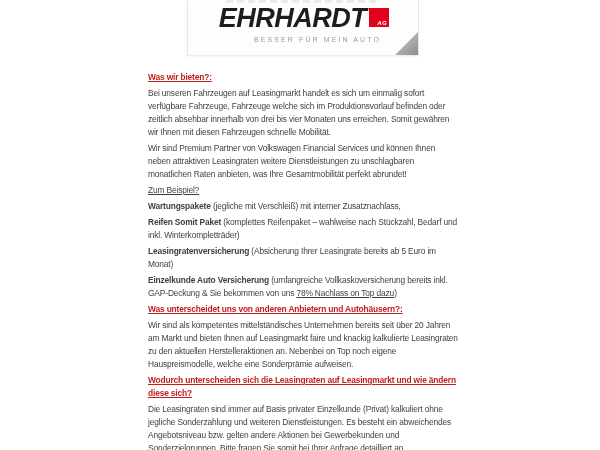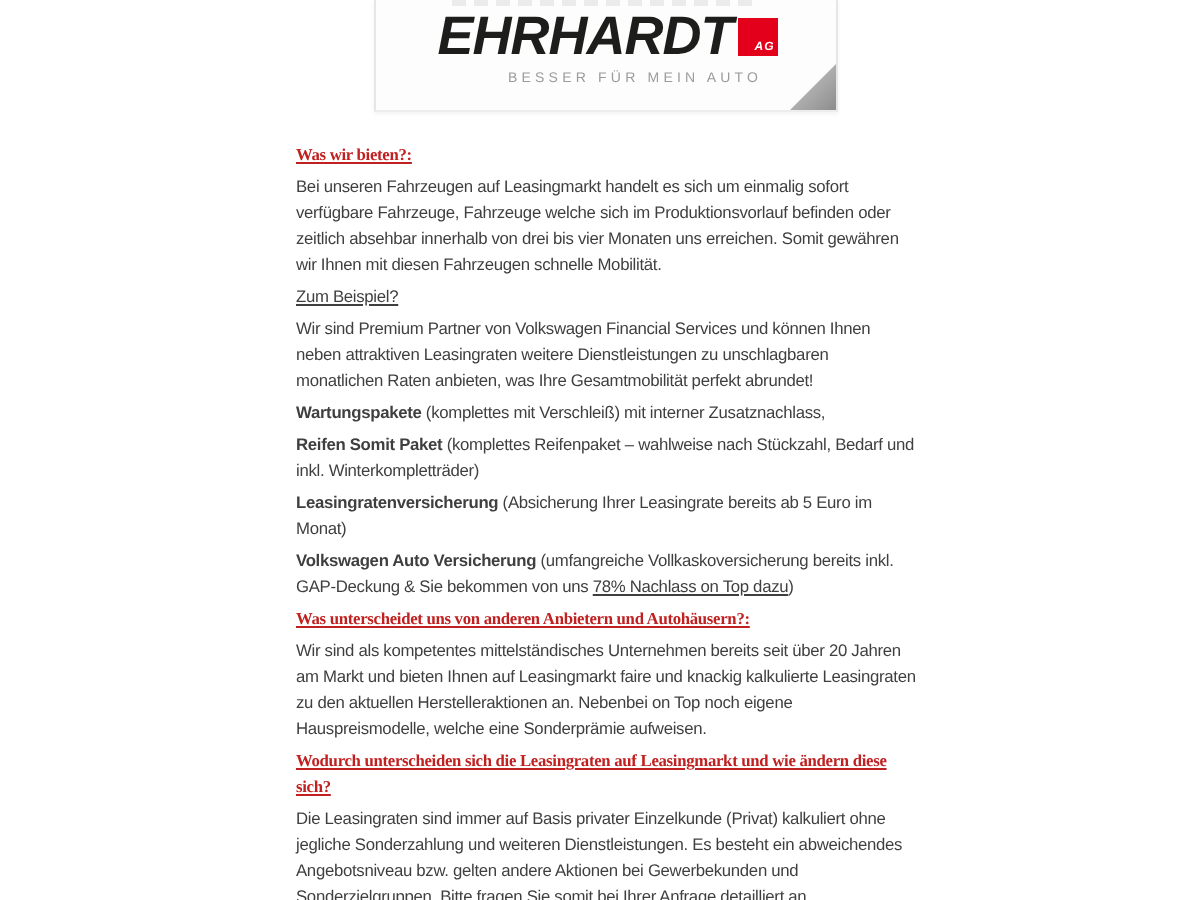--- a/index.html
+++ b/index.html
@@ -26,21 +26,21 @@
     position: absolute;
     top: 0; left: 38px; width: 150px; height: 3px;
     background: repeating-linear-gradient(90deg, #dcdcdc 0 7px, transparent 7px 11px);
     opacity: .55;
   }
   .brand-row {
     position: absolute;
     top: 7px; left: 8px; right: 6px;
     display: flex;
     justify-content: center;
-    align-items: center;
+    align-items: flex-start;
   }
   .brand-text {
     font-style: italic;
     font-weight: bold;
     font-size: 27px;
     line-height: 22px;
     letter-spacing: -0.5px;
     color: #1d1d1b;
     white-space: nowrap;
   }
@@ -86,21 +86,20 @@
     line-height: 13px;
     color: #3f3f3f;
   }
   .content p { margin: 0 0 3px 0; }
   .content p.heading {
     color: #c02020;
     font-weight: bold;
     text-decoration: underline;
     text-decoration-thickness: 1px;
     text-underline-offset: 1px;
-    font-family: Liberation Serif, serif;
   }
   .content span.b { font-weight: bold; margin-top: 19px; }
   .content span.u { text-decoration: underline; text-underline-offset: 1px; }
 </style>
 </head>
 <body>
 
 <div class="logo-box">
   <div class="logo-remnant"></div>
   <div class="brand-row">
@@ -109,23 +108,23 @@
       <span class="ag">AG</span>
     </span>
   </div>
   <div class="tagline" style="color: rgb(155, 155, 155);">BESSER FÜR MEIN AUTO</div>
   <div class="fold-corner"></div>
 </div>
 
 <div class="content" id="content">
     <p class="heading"><span>Was wir bieten?:</span></p>
     <p class="body"><span>Bei unseren Fahrzeugen auf Leasingmarkt handelt es sich um einmalig sofort verfügbare Fahrzeuge, Fahrzeuge welche sich im Produktionsvorlauf befinden oder zeitlich absehbar innerhalb von drei bis vier Monaten uns erreichen. Somit gewähren wir Ihnen mit diesen Fahrzeugen schnelle Mobilität.</span></p>
+    <p class="body"><span>Wir sind Premium Partner von Volkswagen Financial Services und können Ihnen neben attraktiven Leasingraten weitere Dienstleistungen zu unschlagbaren monatlichen Raten anbieten, was Ihre Gesamtmobilität perfekt abrundet!</span></p>
     <p class="body"><span class="u">Zum Beispiel?</span></p>
-    <p class="body"><span>Wir sind Premium Partner von Volkswagen Financial Services und können Ihnen neben attraktiven Leasingraten weitere Dienstleistungen zu unschlagbaren monatlichen Raten anbieten, was Ihre Gesamtmobilität perfekt abrundet!</span></p>
-    <p class="body"><span class="b">Wartungspakete</span><span> (komplettes mit Verschleiß) mit interner Zusatznachlass,</span></p>
+    <p class="body"><span class="b">Wartungspakete</span><span> (jegliche mit Verschleiß) mit interner Zusatznachlass,</span></p>
     <p class="body"><span class="b">Reifen Somit Paket</span><span> (komplettes Reifenpaket – wahlweise nach Stückzahl, Bedarf und inkl. Winterkompletträder)</span></p>
     <p class="body"><span class="b">Leasingratenversicherung</span><span> (Absicherung Ihrer Leasingrate bereits ab 5 Euro im Monat)</span></p>
-    <p class="body"><span class="b">Volkswagen Auto Versicherung</span><span> (umfangreiche Vollkaskoversicherung bereits inkl. GAP-Deckung &amp; Sie bekommen von uns </span><span class="u">78% Nachlass on Top dazu</span><span>)</span></p>
+    <p class="body"><span class="b">Einzelkunde Auto Versicherung</span><span> (umfangreiche Vollkaskoversicherung bereits inkl. GAP-Deckung &amp; Sie bekommen von uns </span><span class="u">78% Nachlass on Top dazu</span><span>)</span></p>
     <p class="heading"><span>Was unterscheidet uns von anderen Anbietern und Autohäusern?:</span></p>
     <p class="body"><span>Wir sind als kompetentes mittelständisches Unternehmen bereits seit über 20 Jahren am Markt und bieten Ihnen auf Leasingmarkt faire und knackig kalkulierte Leasingraten zu den aktuellen Herstelleraktionen an. Nebenbei on Top noch eigene Hauspreismodelle, welche eine Sonderprämie aufweisen.</span></p>
     <p class="heading"><span>Wodurch unterscheiden sich die Leasingraten auf Leasingmarkt und wie ändern diese sich?</span></p>
     <p class="body"><span>Die Leasingraten sind immer auf Basis privater Einzelkunde (Privat) kalkuliert ohne jegliche Sonderzahlung und weiteren Dienstleistungen. Es besteht ein abweichendes Angebotsniveau bzw. gelten andere Aktionen bei Gewerbekunden und Sonderzielgruppen. Bitte fragen Sie somit bei Ihrer Anfrage detailliert an.</span></p>
   </div>
 
 </body></html>

